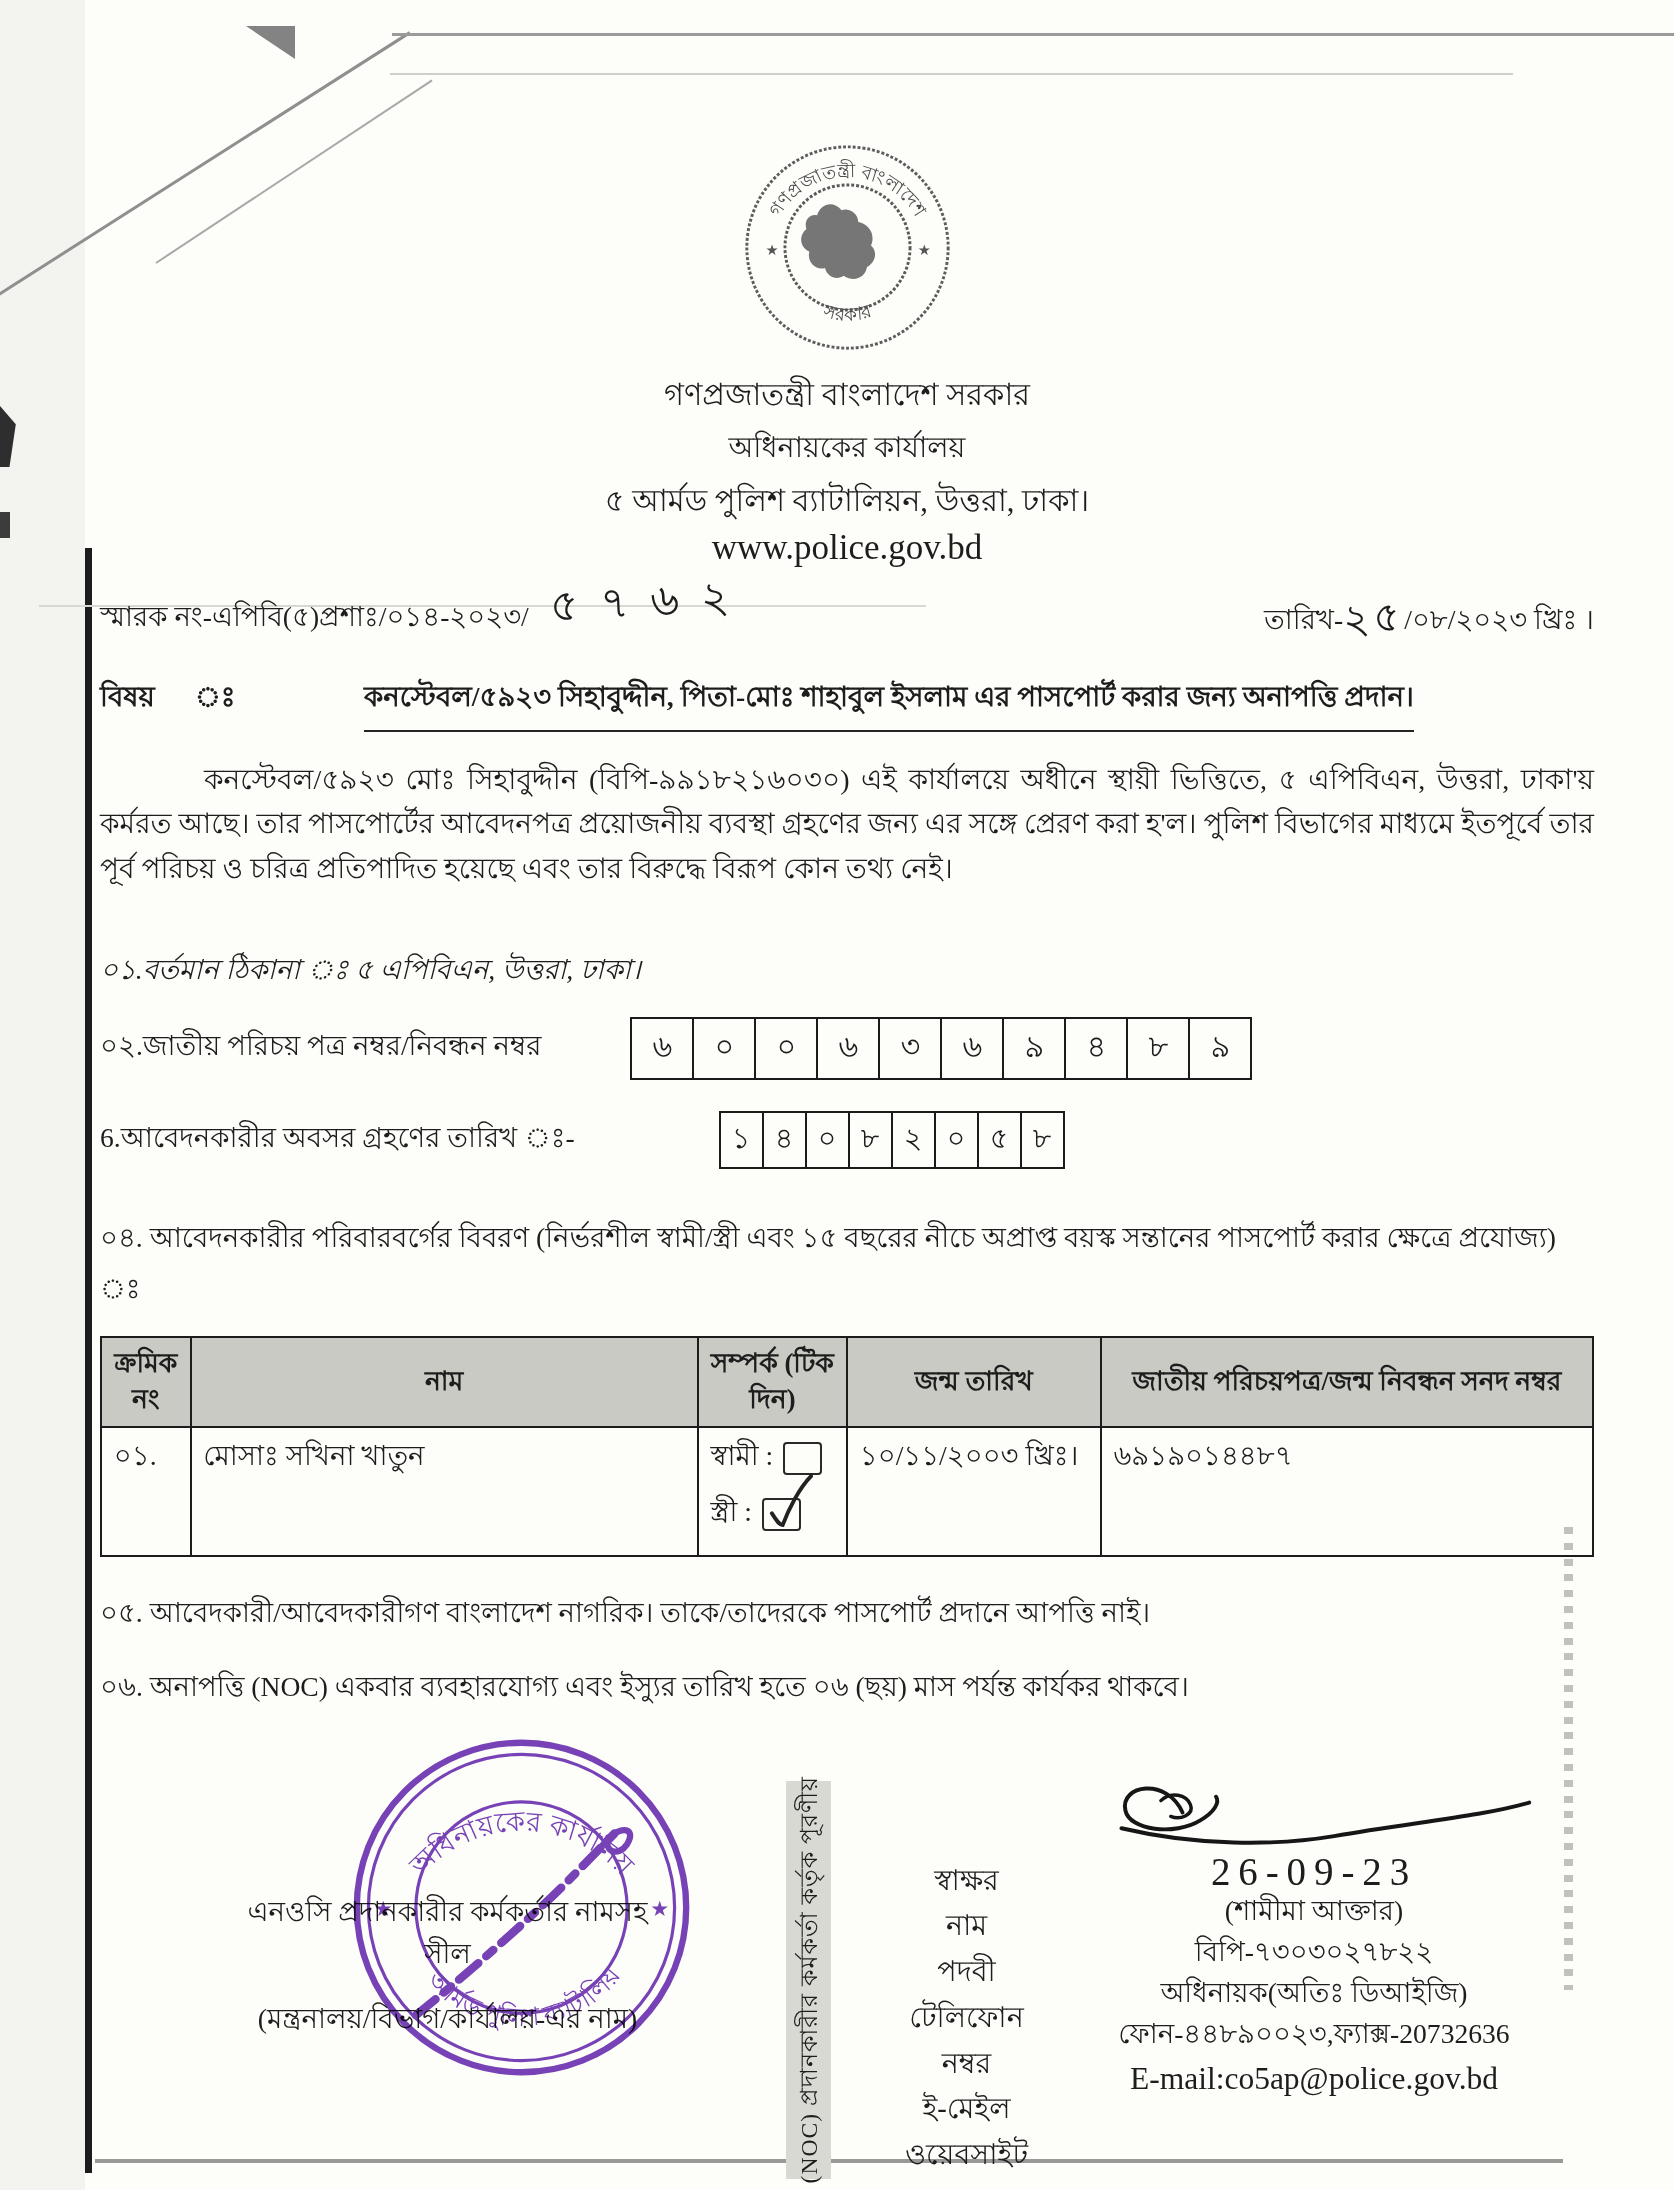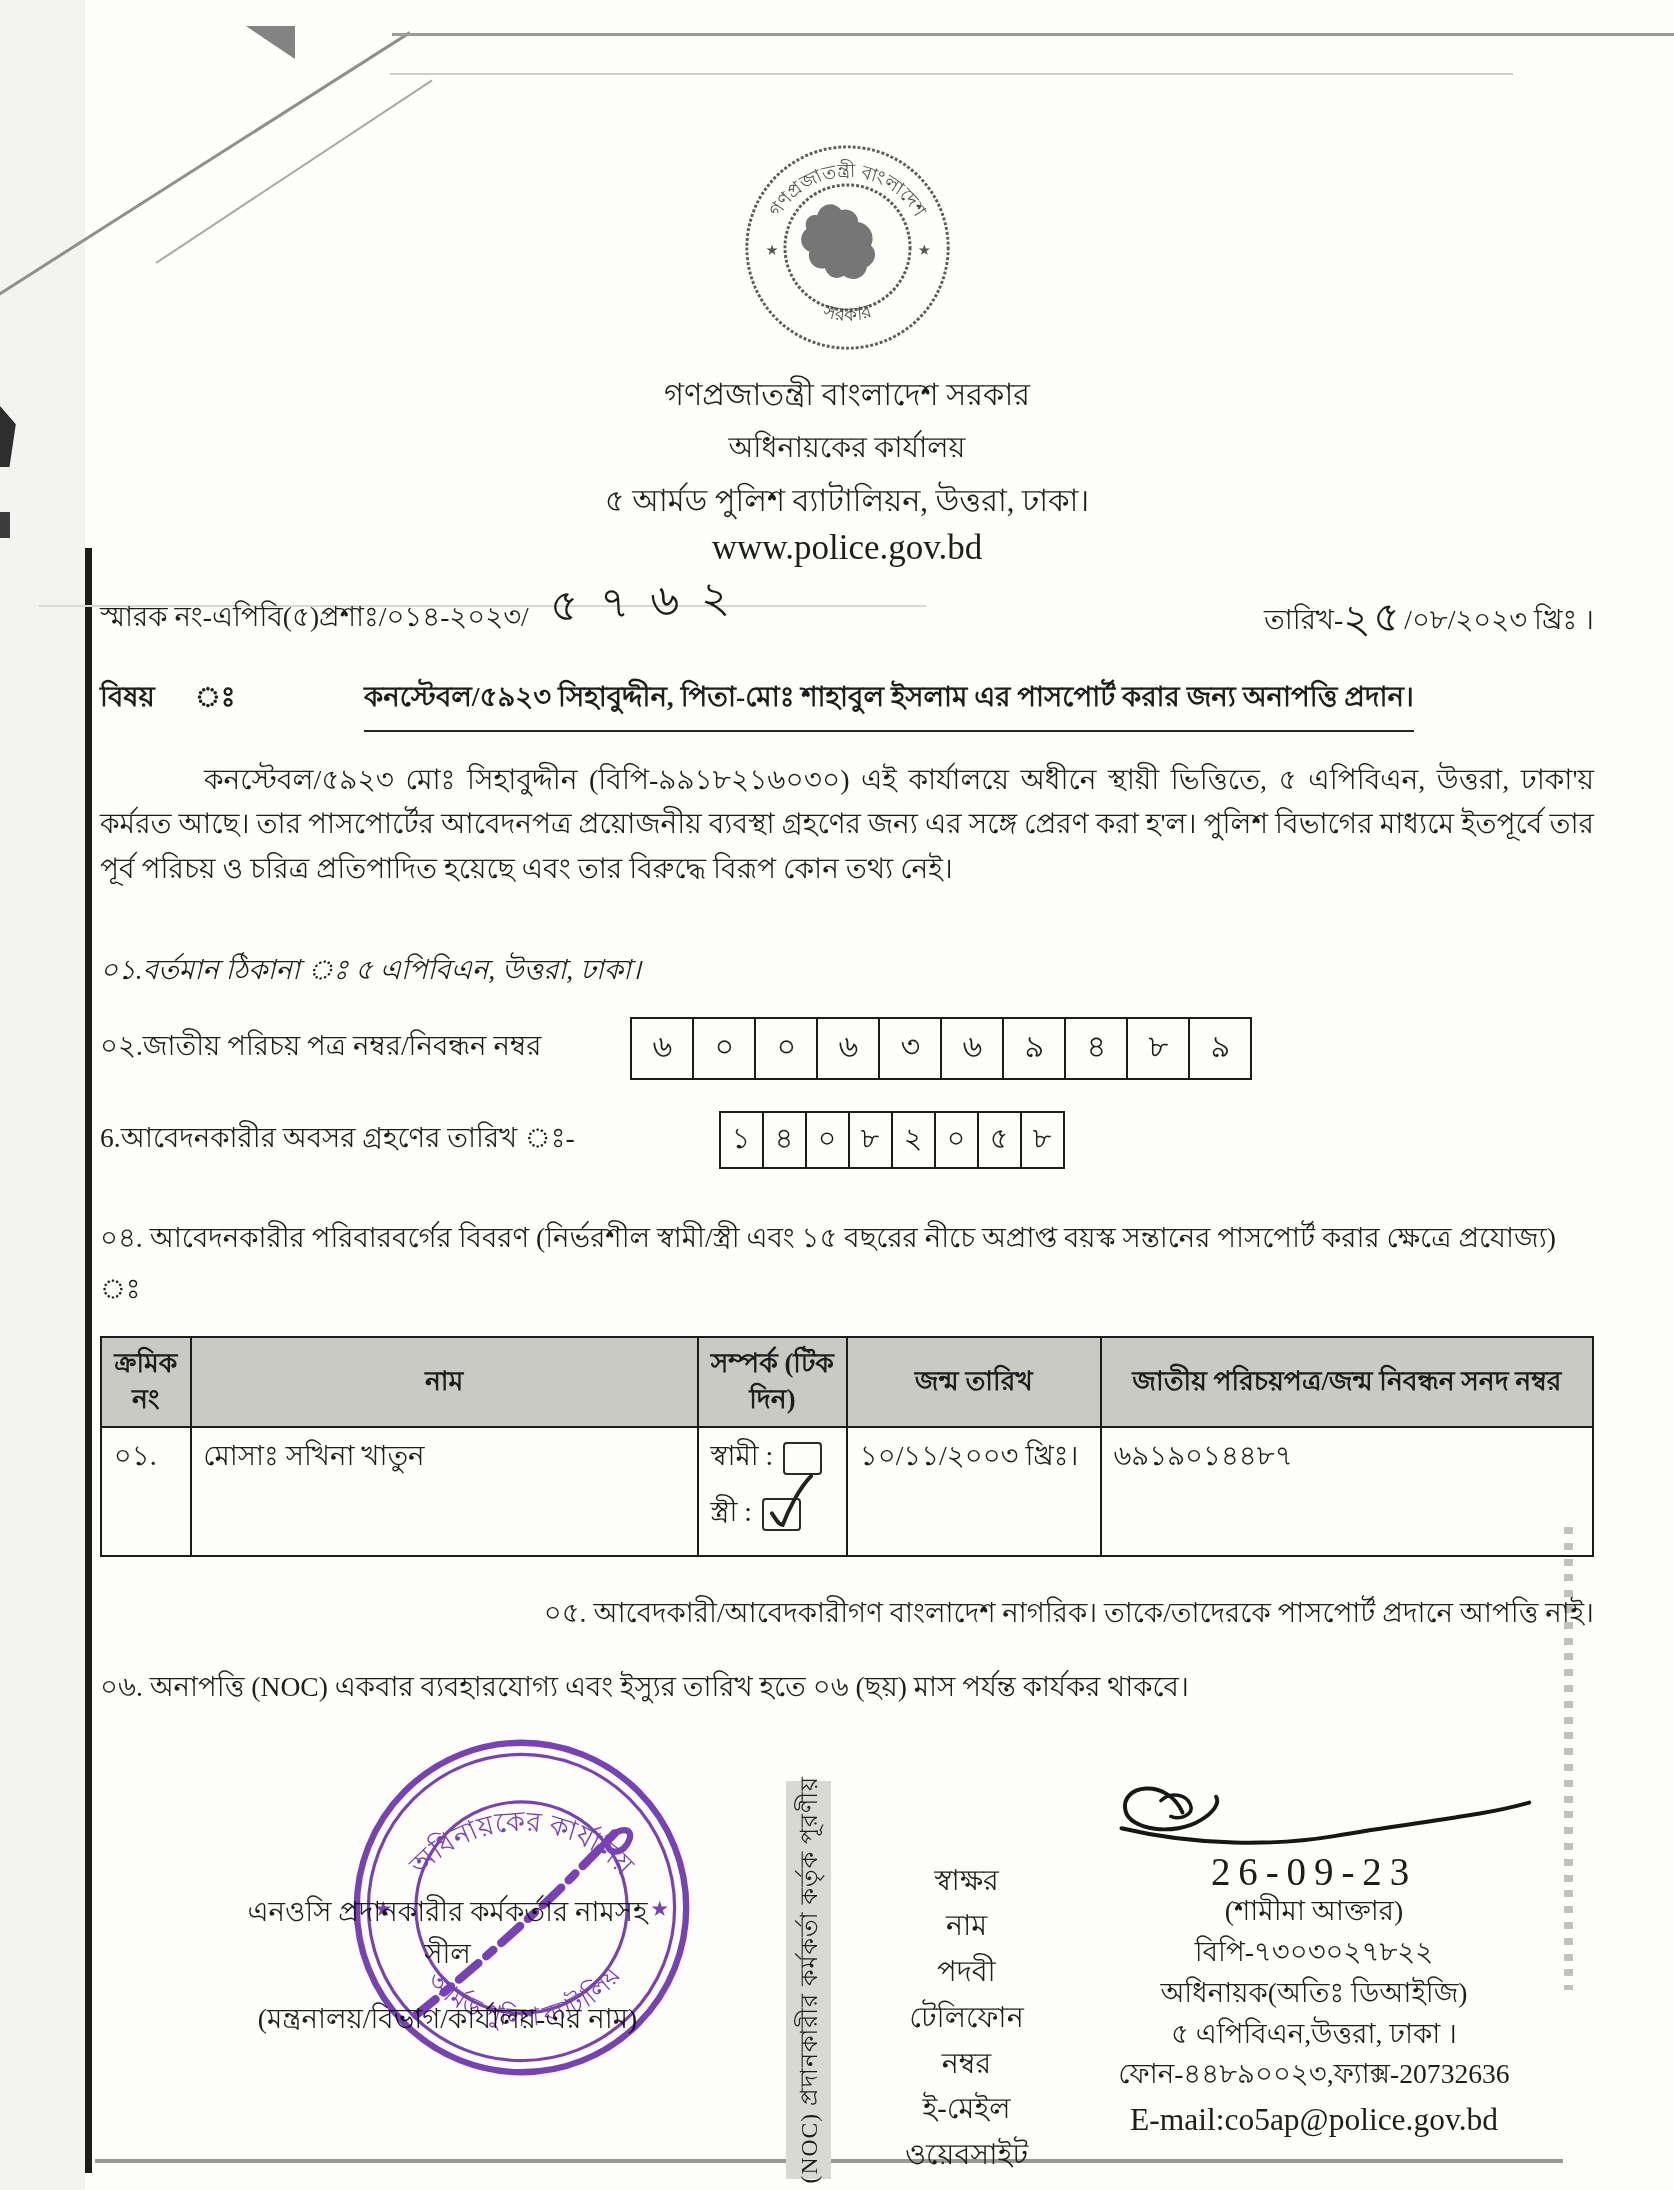--- a/index.html
+++ b/index.html
@@ -58,21 +58,21 @@
   .item04{margin-top:43px;line-height:1.85;padding-right:5.9px;}
 
   table.fam{width:100%;border-collapse:collapse;margin-top:21.7px;border:2px solid #1c1c1c;}
   table.fam th{background:#cacac5;border:2px solid #1c1c1c;font-size:26.6px;font-weight:bold;padding:7.9px 5.9px;line-height:1.35;vertical-align:middle;}
   table.fam td{border:2px solid #1c1c1c;font-size:27.6px;padding:7.9px 11.8px;vertical-align:top;height:106px;}
   .col-serial{width:6%;}.col-name{width:34%;}.col-rel{width:10%;}.col-dob{width:17%;}.col-nid{width:33%;}
   .rel-line{display:flex;align-items:center;white-space:nowrap;margin-bottom:9.9px;}
   .cbox{display:inline-block;width:35px;height:29.6px;border:2px solid #2a2a2a;border-radius:3.9px;margin-left:9.9px;position:relative;}
   .tick-svg{position:absolute;left:0px;top:-25.6px;width:51px;height:59px;overflow:visible;}
 
-  .item05{margin-top:35px;text-align:right;}
+  .item05{margin-top:35px;}
   .item06{margin-top:27.6px;}
 
   
   .sig-area{position:relative;margin-top:63px;height:429px;}
   .sig-left{position:absolute;left:116px;top:116px;width:463px;text-align:center;font-size:27.6px;line-height:1.55;}
   .sig-left .l3{margin-top:21.7px;}
   .stamp-wrap{position:absolute;left:242px;top:-47px;width:359px;height:359px;mix-blend-mode:multiply;opacity:.93;}
   .strip{position:absolute;left:686px;top:5.9px;width:45px;height:398px;background:#d9d9d3;display:flex;align-items:center;justify-content:center;}
   .strip span{writing-mode:vertical-rl;transform:rotate(180deg);font-size:23.6px;white-space:nowrap;letter-spacing:1px;}
   .sig-labels{position:absolute;left:778px;top:83px;width:177px;text-align:center;font-size:28.6px;line-height:1.6;}
@@ -268,21 +268,20 @@
       <div class="sig-right">
         <svg class="sig-squiggle" viewBox="0 0 460 96">
           <path d="M96,50 C80,14 32,22 38,48 C42,68 88,74 114,58 C128,50 134,40 130,34" fill="none" stroke="#161616" stroke-width="4" stroke-linecap="round"></path>
           <path d="M74,38 C84,28 100,32 104,42 C108,52 94,58 84,54" fill="none" stroke="#161616" stroke-width="3.5" stroke-linecap="round"></path>
           <path d="M34,66 C110,84 190,84 250,74 C330,60 400,54 448,40" fill="none" stroke="#161616" stroke-width="4" stroke-linecap="round"></path>
         </svg>
         <div class="sig-date">26-09-23</div>
         <div>(শামীমা আক্তার)</div>
         <div>বিপি-৭৩০৩০২৭৮২২</div>
         <div>অধিনায়ক(অতিঃ ডিআইজি)</div>
-        <div>৫ এপিবিএন,উত্তরা, ঢাকা ।</div>
         <div>ফোন-৪৪৮৯০০২৩,ফ্যাক্স-20732636</div>
         <div class="sig-email">E-mail:co5ap@police.gov.bd</div>
       </div>
     </div>
 
   </div>
 </div>
 
 
 </body></html>

